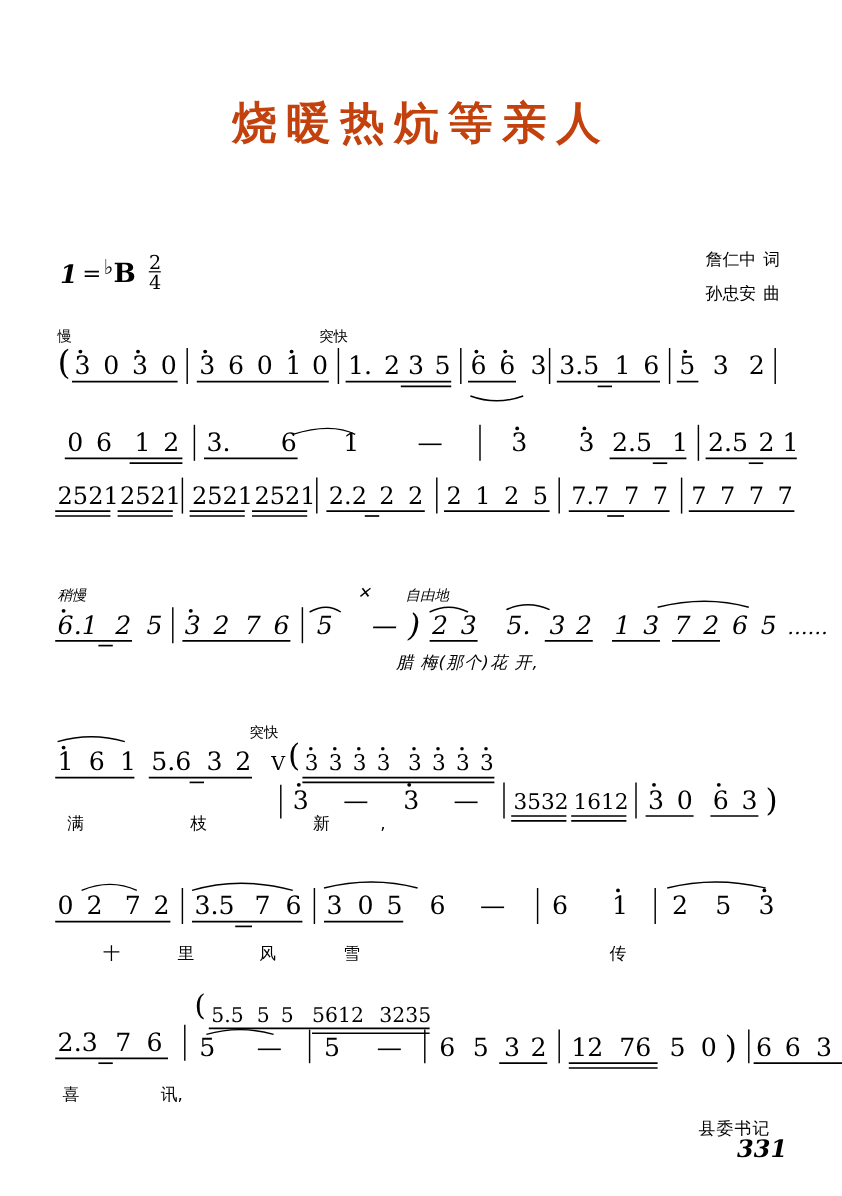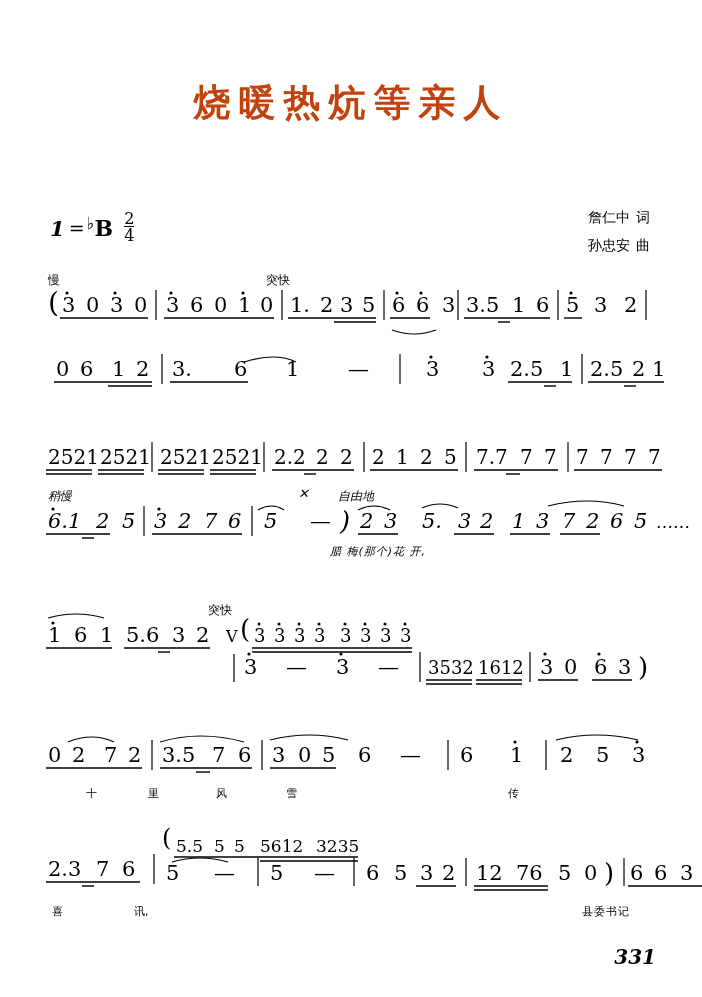--- a/index.html
+++ b/index.html
@@ -92,21 +92,21 @@
   .stave {
     position: absolute;
     left: 48px;
     width: 606px;
     height: 56px;
     font-family: "DejaVu Serif", serif;
   }
   .lyric {
     position: absolute;
     font-family: "DejaVu Sans", sans-serif;
-    font-size: 11px;
+    font-size: 14px;
     color: #000;
     white-space: nowrap;
   }
   .tempo {
     position: absolute;
     font-family: "DejaVu Sans", sans-serif;
     font-size: 12px;
     color: #000;
     white-space: nowrap;
   }
@@ -232,21 +232,21 @@
         <line x1="534" y1="2" x2="534" y2="32" stroke="#000" stroke-width="1.2"></line>
         <text x="542" y="24">2.5</text>
           <text x="584" y="24">2</text>
           <text x="604" y="24">1</text>
         <line x1="540" y1="30" x2="616" y2="30" stroke="#000" stroke-width="1.4"></line>
         <line x1="576" y1="34" x2="588" y2="34" stroke="#000" stroke-width="1.4"></line>
       </g>
     </svg>
   </div>
 
-  <div class="stave" style="top:440px;">
+  <div class="stave" style="top:396px;">
     <svg width="606" height="56" style="position:absolute;left:0;top:0px;">
       <g font-family="DejaVu Serif, serif" font-size="20" fill="#000">
         <text x="0" y="24">2521</text>
         <line x1="-2" y1="30" x2="44" y2="30" stroke="#000" stroke-width="1.4"></line>
         <line x1="-2" y1="34" x2="44" y2="34" stroke="#000" stroke-width="1.4"></line>
         <text x="52" y="24">2521</text>
         <line x1="50" y1="30" x2="96" y2="30" stroke="#000" stroke-width="1.4"></line>
         <line x1="50" y1="34" x2="96" y2="34" stroke="#000" stroke-width="1.4"></line>
         <line x1="104" y1="2" x2="104" y2="32" stroke="#000" stroke-width="1.2"></line>
         <text x="112" y="24">2521</text>
@@ -385,20 +385,21 @@
           <text x="516" y="56">0</text>
           <text x="546" y="56">6</text>
           <text x="570" y="56">3</text>
         <circle cx="497" cy="36" r="1.6"></circle>
           <circle cx="551" cy="36" r="1.6"></circle>
         <line x1="490" y1="62" x2="530" y2="62" stroke="#000" stroke-width="1.4"></line>
         <line x1="544" y1="62" x2="584" y2="62" stroke="#000" stroke-width="1.4"></line>
         <text x="590" y="58" font-size="26">)</text>
       </g>
     </svg>
+    <span class="lyric" style="left:8px; top:78px; letter-spacing:42px;">满 枝 新,</span>
   </div>
 
   <div class="stave" style="top:718px; height:90px;">
     <svg width="606" height="60" style="position:absolute;left:0;top:10px;">
       <g font-family="DejaVu Serif, serif" font-size="21" fill="#000">
         <text x="0" y="34">0</text>
           <text x="24" y="34">2</text>
           <text x="56" y="34">7</text>
           <text x="80" y="34">2</text>
         <path d="M20,14 Q44,4 66,14" fill="none" stroke="#000" stroke-width="1.2"></path>
@@ -483,19 +484,19 @@
         <text x="582" y="40">6</text>
           <text x="606" y="40">6</text>
           <text x="632" y="40">3</text>
           <text x="656" y="40">5</text>
         <line x1="580" y1="46" x2="668" y2="46" stroke="#000" stroke-width="1.4"></line>
       </g>
     </svg>
     <div class="lyric" style="left:0px; top:82px; width:620px;">
       <span style="position:absolute; left:4px;">喜</span>
       <span style="position:absolute; left:86px;">讯,</span>
-      <span style="position:absolute; left:534px; letter-spacing:1px;">县委书记</span>
+      <span style="position:absolute; left:534px; letter-spacing:1px;margin-top:28px;">县委书记</span>
     </div>
   </div>
 
   <div class="pagenum">331</div>
 
 </div>
 
 </body></html>

